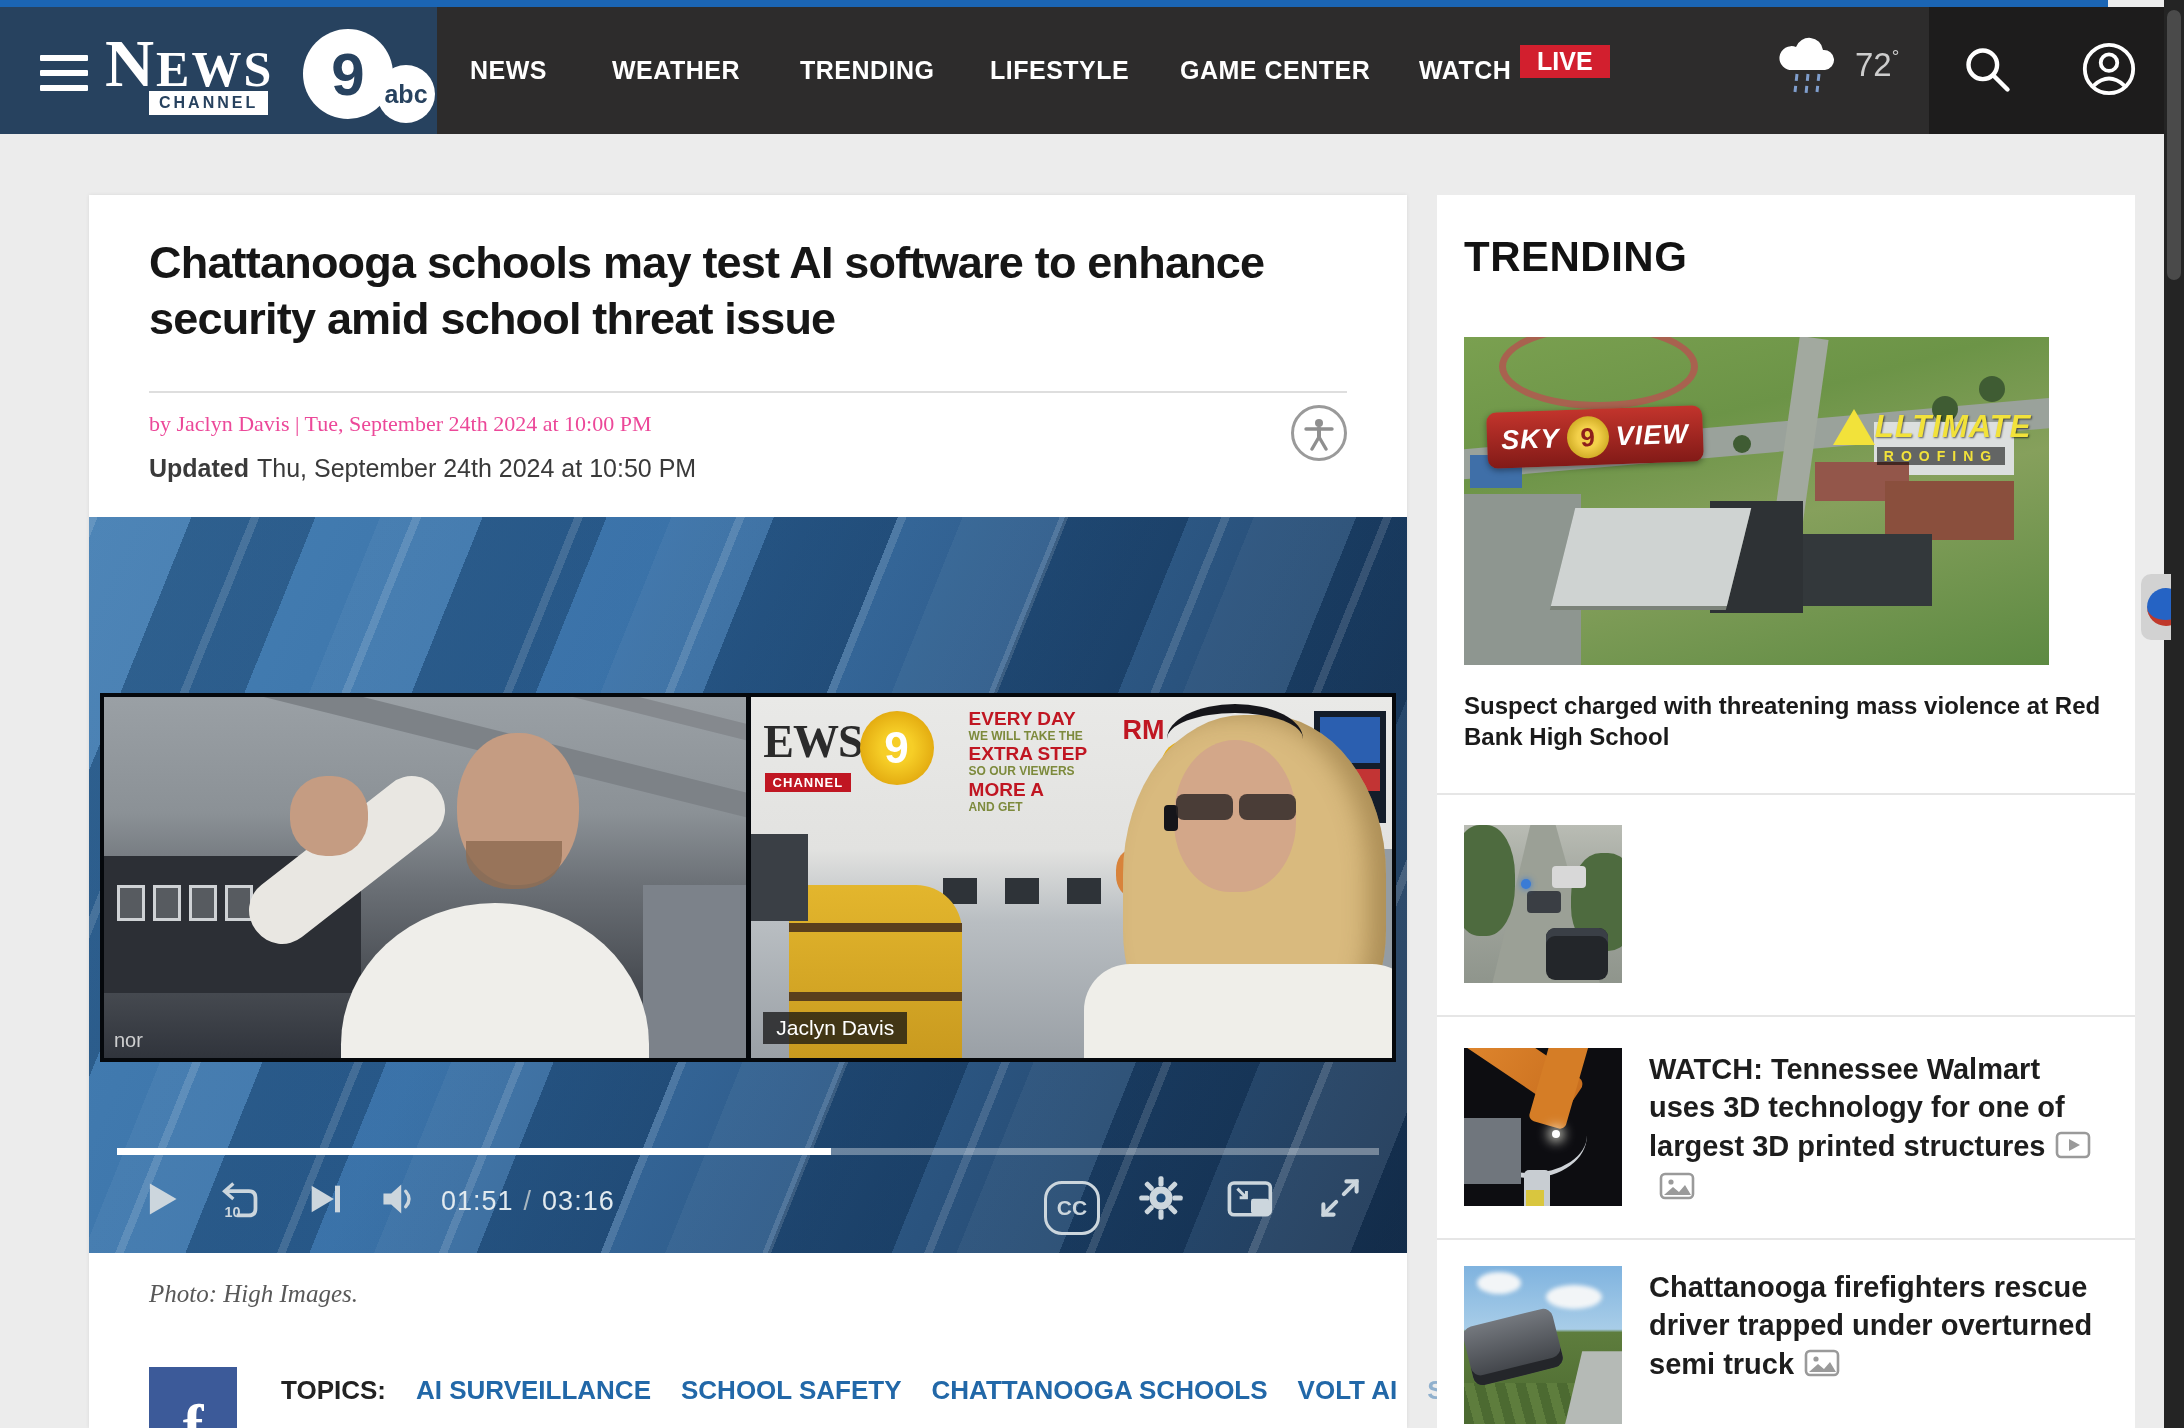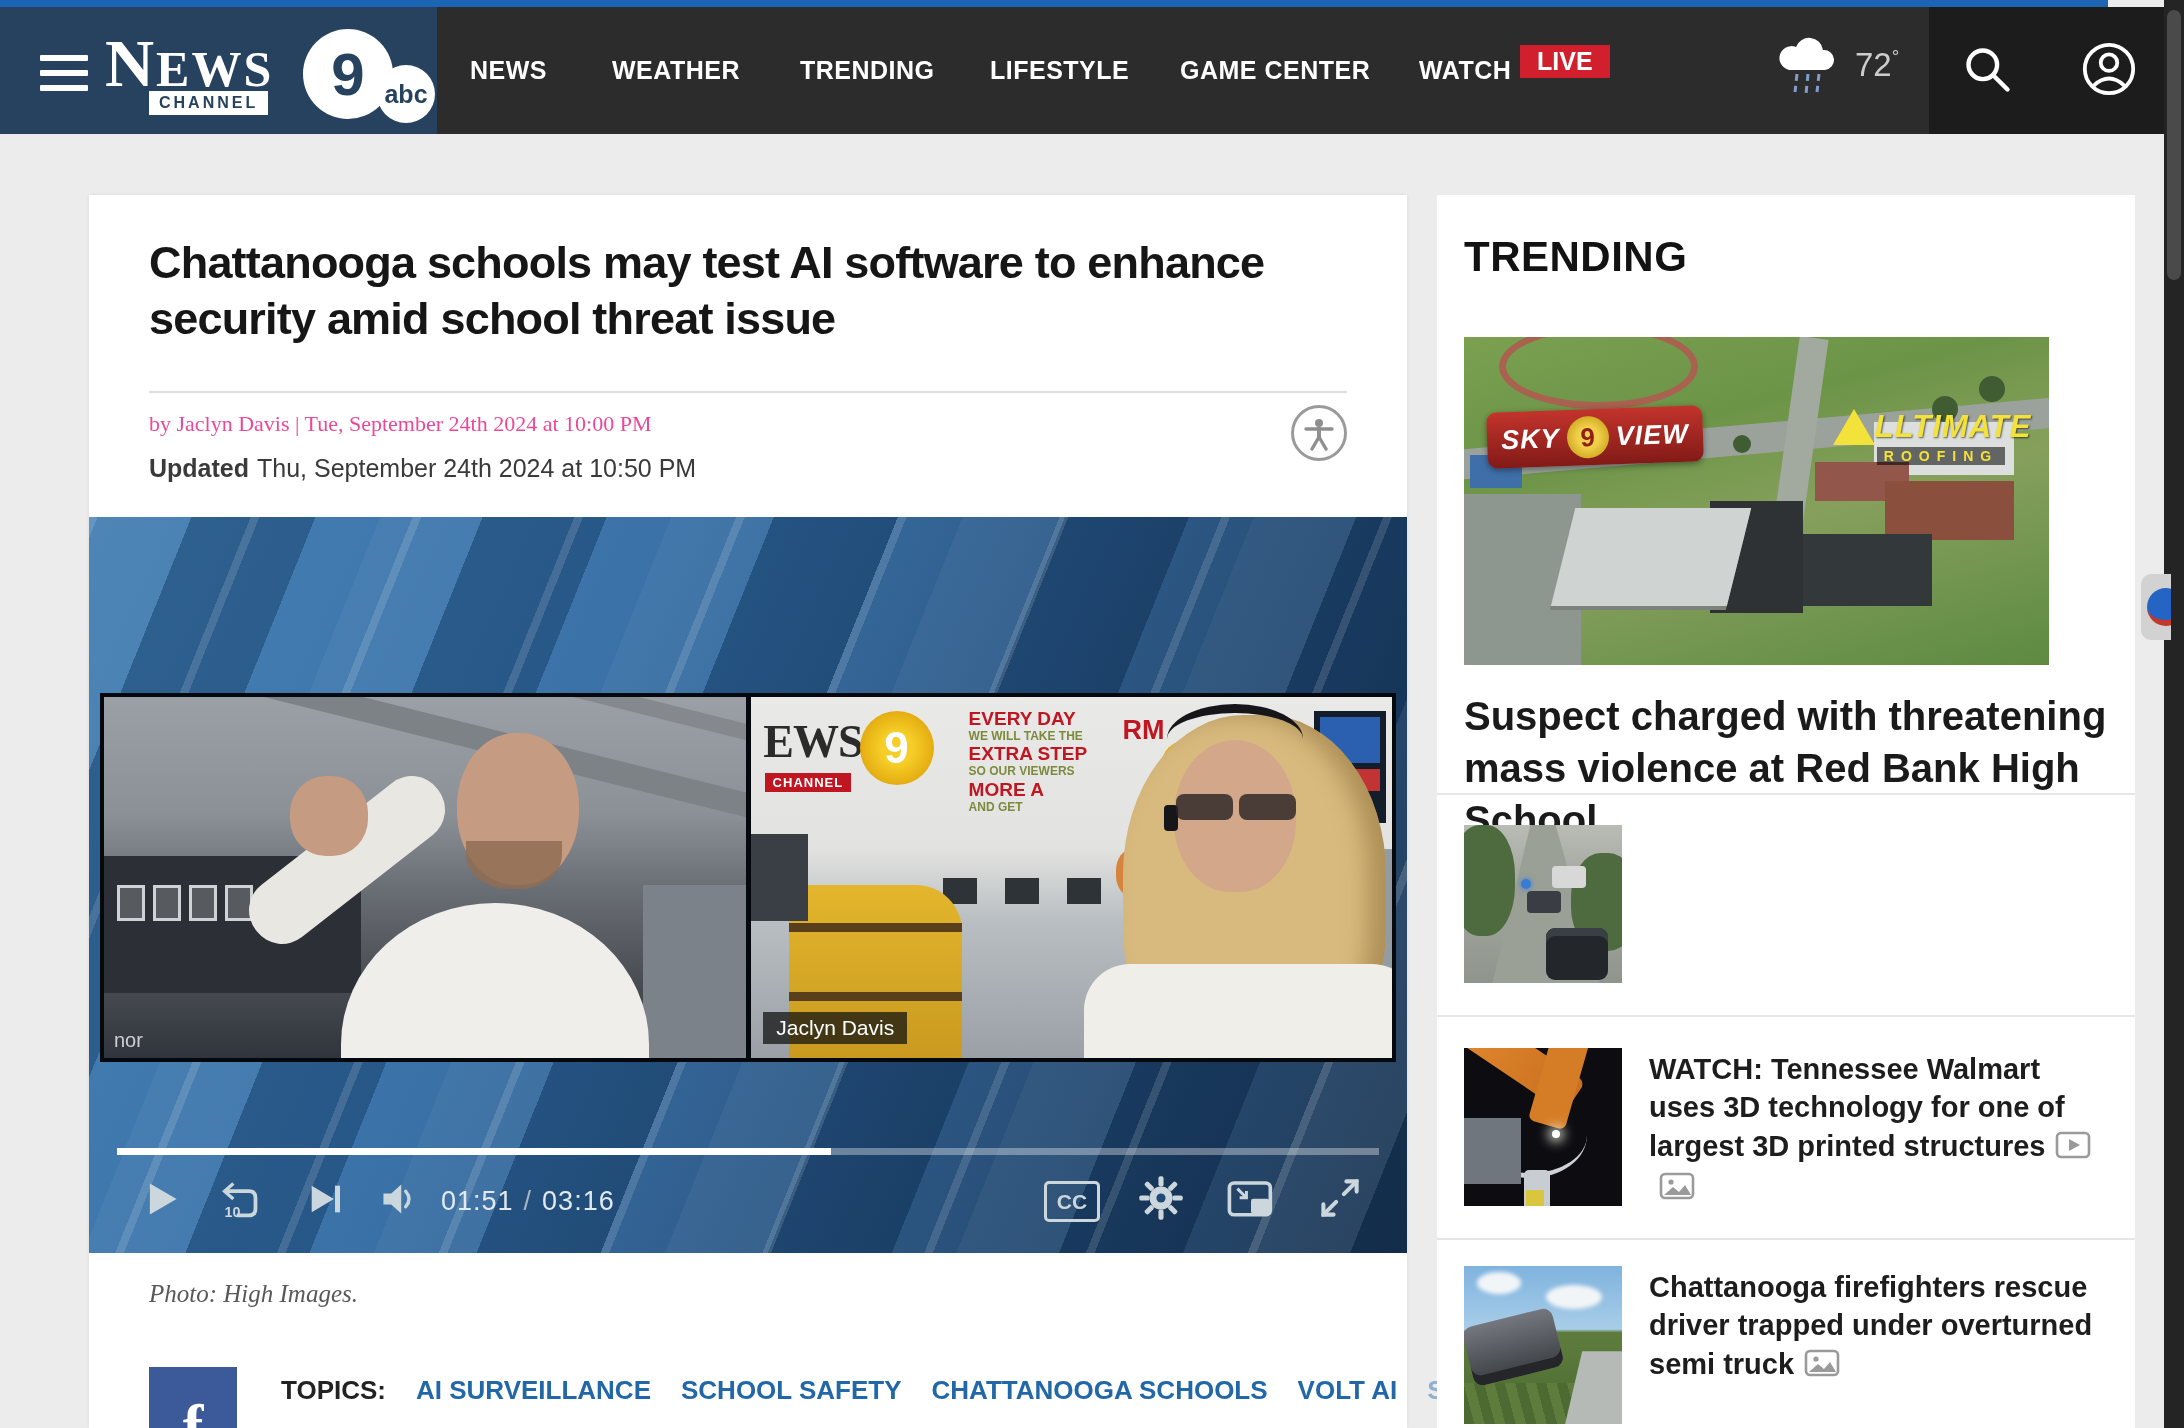--- a/index.html
+++ b/index.html
@@ -95,21 +95,21 @@
   .w-headset { position:absolute; left:65%; top:2%; width:136px; height:70px; border-top:9px solid #15151a; border-radius:50%; }
   .w-ear { position:absolute; left:64.5%; top:30%; width:14px; height:26px; background:#15151a; border-radius:4px; }
   .w-top { position:absolute; left:52%; top:74%; width:52%; height:30%; background:#efeee9; border-radius:46px 46px 0 0; }
   .cap-right { position:absolute; left:2%; bottom:4%; background:rgba(18,18,18,.74); color:#fff; font-size:21px; padding:4px 13px; }
 
   .progress { position:absolute; left:28px; top:631px; width:1262px; height:7px; background:rgba(255,255,255,.35); cursor:pointer; }
   .progress-fill { height:100%; background:#fff; }
   .vc { position:absolute; color:#ccd6dd; cursor:pointer; }
   .time { position:absolute; left:352px; top:669px; font-size:27px; color:#e2eaef; letter-spacing:1px; }
   .time .sep { color:#a7b6c0; margin:0 10px; }
-  .cc-btn { left:955px; top:664px; width:56px; height:41px; border:3px solid #ccd6dd; border-radius:5px; font-size:21px; font-weight:bold; display:flex; align-items:center; justify-content:center; }
+  .cc-btn { left:955px; top:664px; width:56px; height:54px; border:3px solid #ccd6dd; border-radius:18px; font-size:21px; font-weight:bold; display:flex; align-items:center; justify-content:center; }
 
   .credit { position:absolute; left:60px; top:1085px; font-size:25px; font-style:italic; color:#585858; font-family:"Liberation Serif",serif; }
   .fb-btn { position:absolute; left:60px; top:1172px; width:88px; height:88px; background:var(--facebook_blue,#3c5a99); display:flex; align-items:flex-end; justify-content:center; cursor:pointer; }
   .fb-btn span { color:#fff; font-family:"Liberation Serif",serif; font-weight:bold; font-size:62px; line-height:.9; }
   .topics-row { position:absolute; left:192px; top:1180px; display:flex; gap:30px; align-items:center; }
   .topics-label { font-size:26px; font-weight:bold; color:#222; }
   .topic-link { font-size:26px; font-weight:bold; color:var(--link_blue,#2268a8); cursor:pointer; white-space:nowrap; }
   .topic-fade { opacity:.45; }
   .topics-chevron { font-size:44px; font-weight:bold; color:var(--link_blue,#2268a8); line-height:.6; cursor:pointer; }
 
@@ -131,21 +131,21 @@
   .aerial-blue { position:absolute; left:1%; top:36%; width:9%; height:10%; background:#3f6fa8; }
   .aerial-tree { position:absolute; width:26px; height:26px; border-radius:50%; background:#3f5c33; }
   .sky9 { position:absolute; left:4%; top:22%; width:216px; height:56px; background:linear-gradient(180deg,#c2342c,#821a17); border-radius:10px; display:flex; align-items:center; justify-content:center; gap:7px; transform:rotate(-2deg); box-shadow:0 2px 6px rgba(0,0,0,.4); }
   .sky9 .t { color:#fff; font-style:italic; font-weight:800; font-size:27px; letter-spacing:1px; }
   .sky9 .ball { width:42px; height:42px; border-radius:50%; background:radial-gradient(circle,#f3d04a 35%, #caa51e 80%); display:flex; align-items:center; justify-content:center; color:#8e1f1b; font-weight:800; font-size:26px; }
   .alltimate { position:absolute; right:3%; top:22%; text-align:left; }
   .alltimate .row1 { display:flex; align-items:flex-end; }
   .alltimate .tri { width:0; height:0; border-left:21px solid transparent; border-right:21px solid transparent; border-bottom:36px solid #f2e23a; }
   .alltimate .word { color:#f2e23a; font-weight:800; font-style:italic; font-size:31px; letter-spacing:1px; text-shadow:1px 1px 2px rgba(0,0,0,.6); }
   .alltimate .roof { margin-top:2px; margin-left:44px; background:rgba(0,0,0,.55); color:#f2e23a; font-weight:bold; font-size:14px; letter-spacing:7px; padding:1px 7px; width:max-content; }
-  .sb-lead-headline { position:absolute; left:27px; top:495px; width:645px; font-size:40px; font-weight:600; color:#1a1a1a; line-height:1.3; cursor:pointer; }
+  .sb-lead-headline { position:absolute; left:27px; top:495px; width:645px; font-size:24px; font-weight:600; color:#1a1a1a; line-height:1.3; cursor:pointer; }
   .sb-divider { position:absolute; left:0; width:698px; height:2px; background:#e6e6e6; }
   .sb-item { position:absolute; left:0; width:698px; cursor:pointer; }
   .sb-thumb { position:absolute; left:27px; top:0; width:158px; height:158px; overflow:hidden; }
   .sb-text { position:absolute; left:212px; top:2px; width:462px; font-size:29px; font-weight:600; color:#1d1d1d; line-height:1.32; }
   .new-badge { color:var(--new_red,#c30b1e); font-weight:800; font-size:26px; margin-right:12px; }
   .inline-icon { display:inline-block; vertical-align:-3px; margin-left:10px; color:#9a9a9a; }
 
   .t1 { background:linear-gradient(180deg,#b9bcb4 0%,#a7aba3 30%,#8f958c 100%); }
   .t1-road { position:absolute; left:0; top:0; width:100%; height:100%; background:#9ba096; clip-path:polygon(42% 0,58% 0,86% 100%,18% 100%); }
   .t1-tree { position:absolute; background:#4e6b3f; border-radius:45%; }

